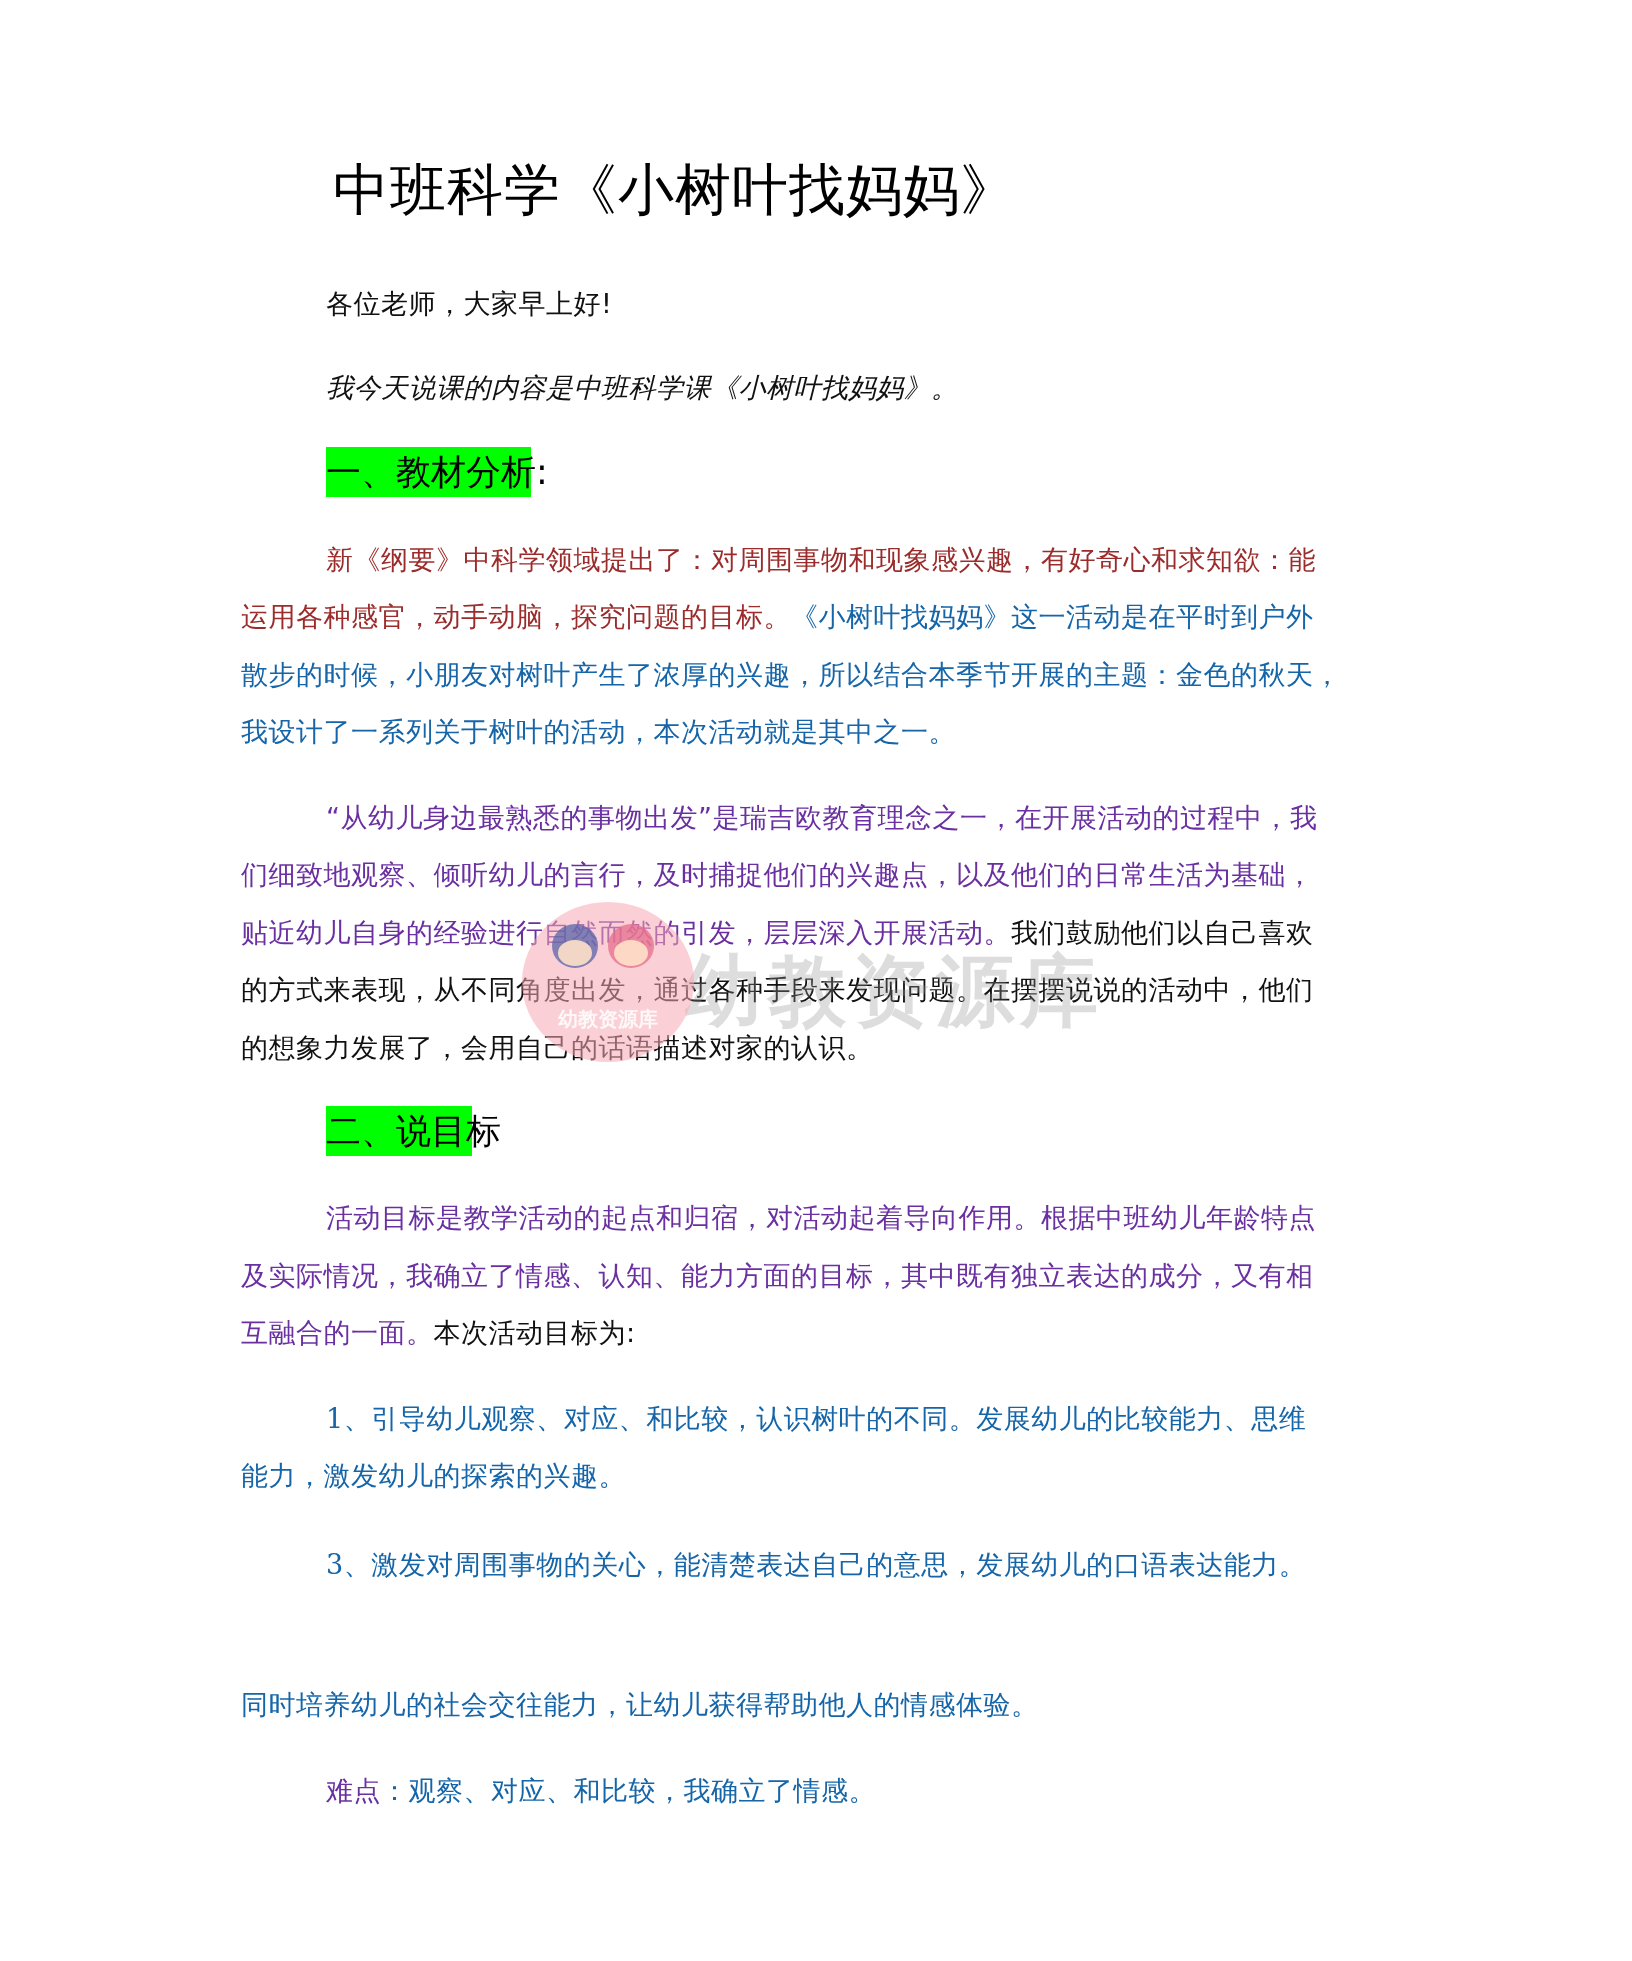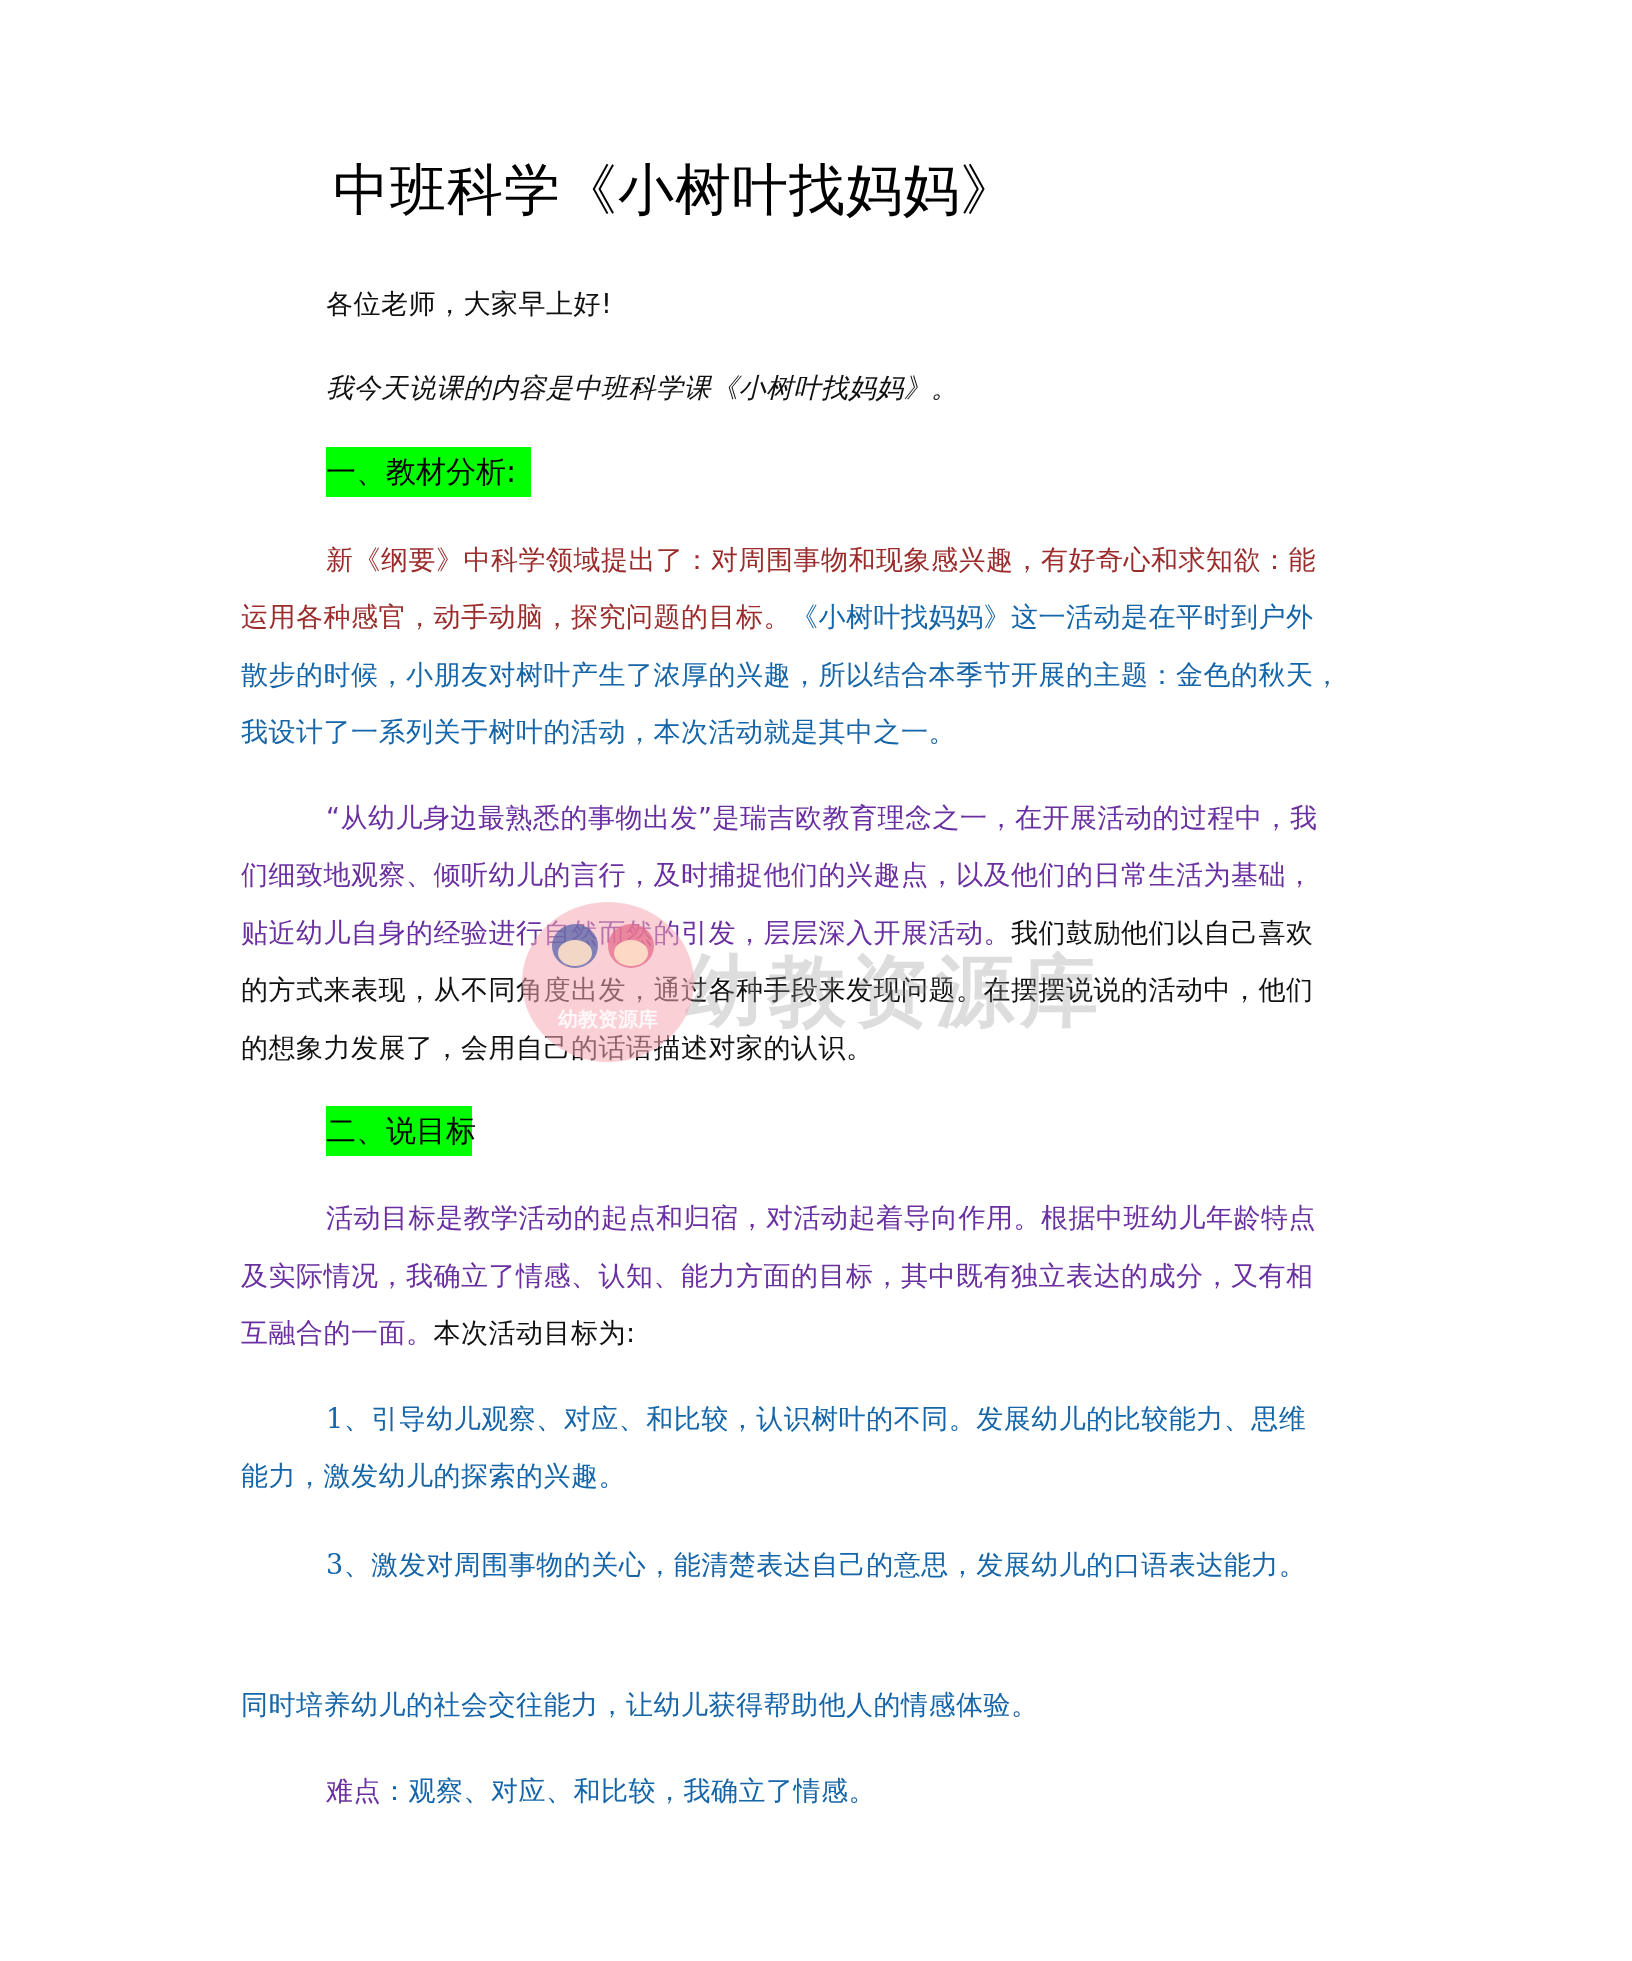--- a/index.html
+++ b/index.html
@@ -2,21 +2,21 @@
 <html><head>
 <meta charset="utf-8">
 <style>
   html, body { margin: 0; padding: 0; background: #ffffff; }
   body { width: 1632px; height: 1961px; position: relative; overflow: hidden;
          font-family: "DejaVu Sans", "Liberation Sans", sans-serif; color: #111; }
   .page { position: absolute; left: 0; top: 0; width: 1632px; height: 1961px; }
   .title { position: absolute; left: 0; width: 1350px; top: 150px; text-align: center;
            font-size: 56px; line-height: 80px; color: #000; letter-spacing: 1px; }
   .line { position: absolute; font-size: 27px; line-height: 40px; white-space: nowrap; letter-spacing: 0.5px; }
-  .heading { position: absolute; background: #00ff00; font-size: 30px; line-height: 50px;
+  .heading { position: absolute; background: #00ff00; font-size: 35px; line-height: 50px;
              padding: 0 4px 0 0; color: #000; white-space: nowrap; }
   .c-black { color: #111111; }
   .c-red { color: #9b2c2c; }
   .c-blue { color: #1565a8; }
   .c-purple { color: #6a2fa0; }
   .num { font-family: "DejaVu Serif", "Liberation Serif", serif; }
   .wm-circle { position: absolute; left: 522px; top: 902px; width: 172px; height: 160px;
                border-radius: 50%; background: rgba(246, 170, 180, 0.55); }
   .wm-face { position: absolute; width: 46px; height: 44px; border-radius: 50%; }
   .wm-face.boy { left: 30px; top: 22px; background: rgba(90, 100, 170, 0.75); }

